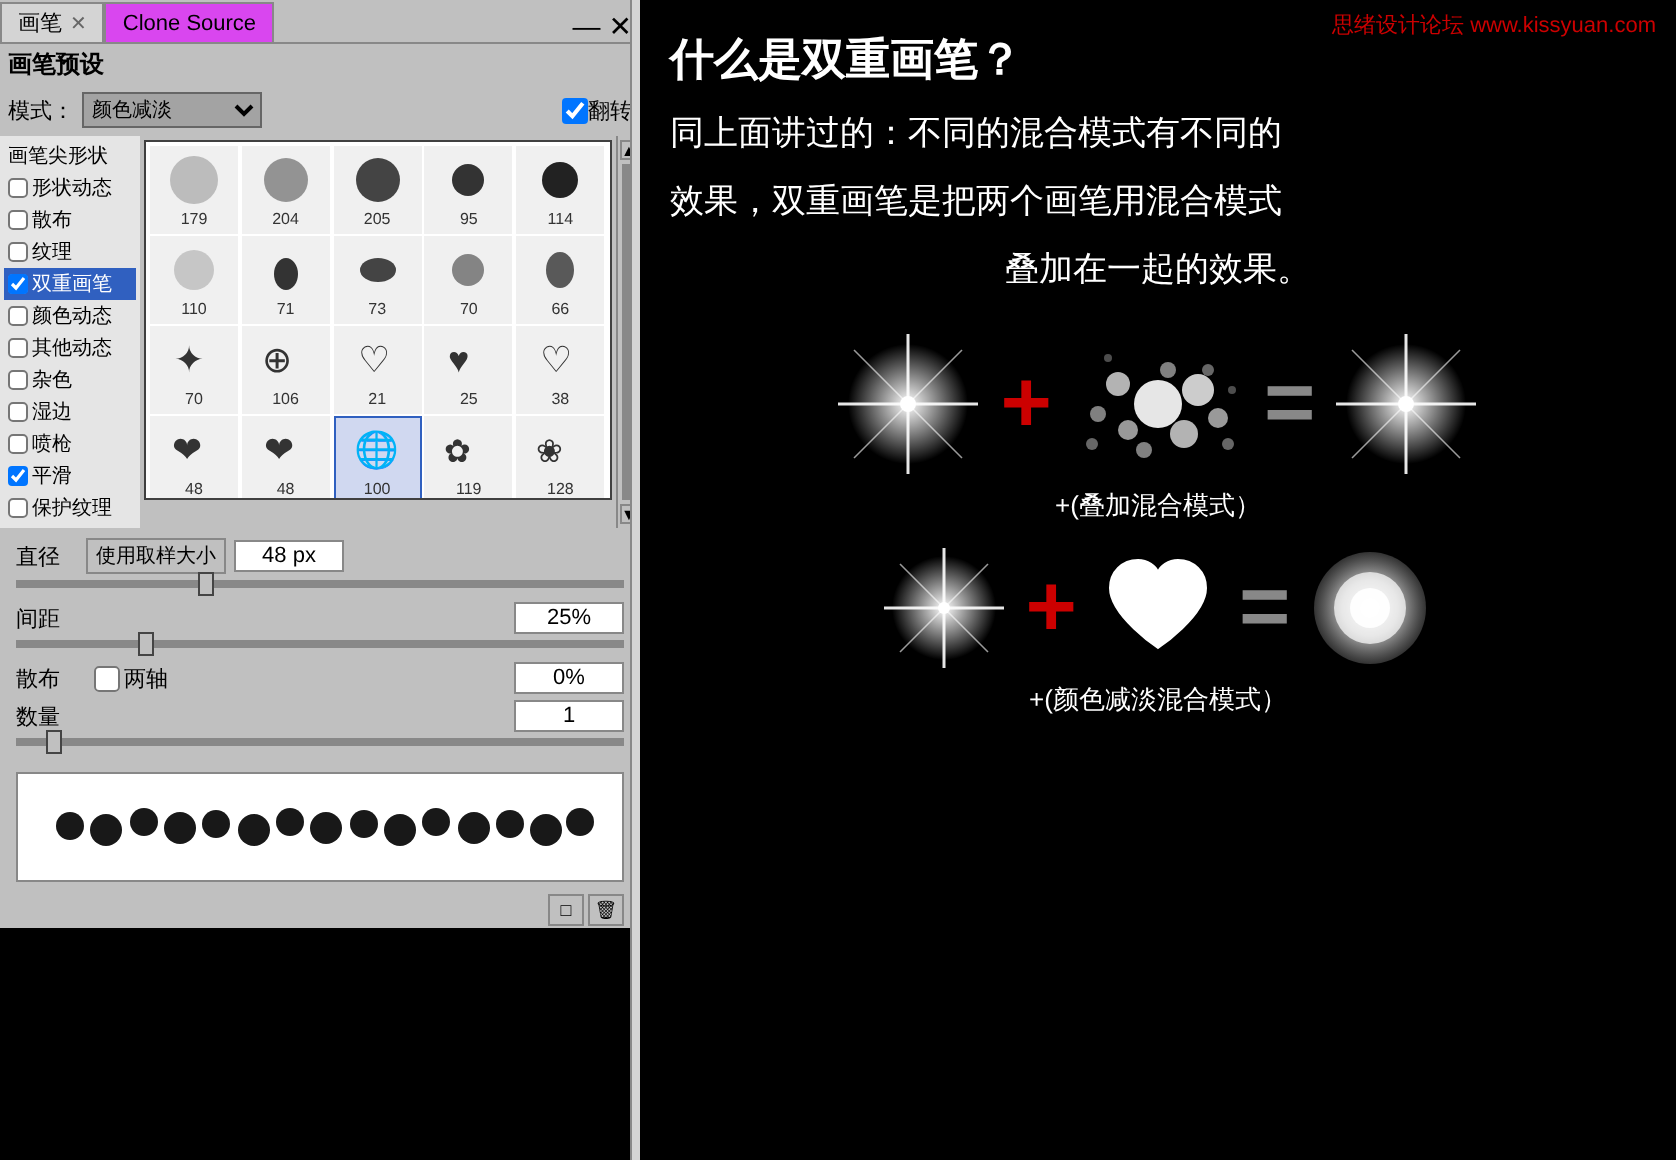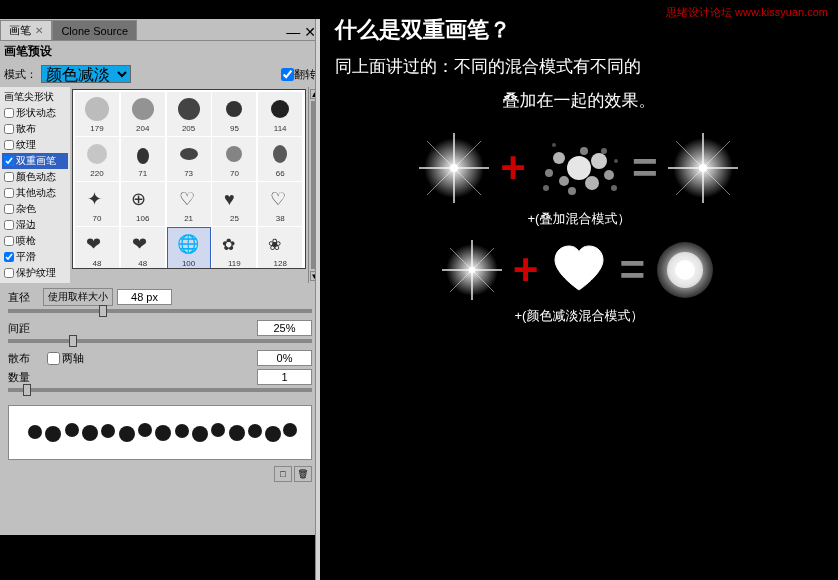--- a/index.html
+++ b/index.html
@@ -45,23 +45,22 @@
       line-height: 1.7;
       margin-bottom: 5px;
     }
 
     
     .left-panel {
       position: absolute;
       left: 0;
       top: 0;
       width: 320px;
-      height: 516px;
+      height: 464px;
       background: #c0c0c0;
-      margin-top: 19px;
     }
 
     
     .tab-bar {
       display: flex;
       background: #c0c0c0;
       border-bottom: 1px solid #888;
       height: 22px;
       align-items: flex-end;
     }
@@ -72,21 +71,21 @@
       background: #d4d4d4;
       border: 1px solid #888;
       border-bottom: none;
       cursor: pointer;
       height: 20px;
       display: flex;
       align-items: center;
     }
 
     .tab.active {
-      background: #737373;
+      background: #d946ef;
     }
 
     .tab-close {
       margin-left: 4px;
       font-size: 10px;
       color: #666;
     }
 
     .panel-title {
       font-size: 12px;
@@ -106,24 +105,23 @@
 
     .mode-label-text {
       font-size: 11px;
       color: #000;
       margin-right: 4px;
     }
 
     .mode-select {
       width: 90px;
       height: 18px;
-      font-size: 16px;
-      background: #0ea5e9;
+      font-size: 10px;
+      background: #a3a3a3;
       border: 1px solid #666;
-      font-family: Liberation Mono, monospace;
     }
 
     .flip-checkbox {
       margin-left: auto;
       display: flex;
       align-items: center;
       font-size: 11px;
     }
 
     
@@ -442,21 +440,21 @@
               </div>
             <span class="brush-num">114</span>
           </div>
 
           <div class="brush-item">
             <div class="brush-preview">
                 <svg width="28" height="28">
                   <circle cx="14" cy="14" r="10" fill="#888" opacity="0.4"></circle>
                 </svg>
               </div>
-            <span class="brush-num">220</span>
+            <span class="brush-num">110</span>
           </div>
           <div class="brush-item">
             <div class="brush-preview">
                 <svg width="28" height="28">
                   <ellipse cx="14" cy="16" rx="6" ry="8" fill="#333"></ellipse>
                 </svg>
               </div>
             <span class="brush-num">71</span>
           </div>
           <div class="brush-item">
@@ -668,20 +666,21 @@
   </div>
 </div>
 
 <div class="tutorial-area">
 
   <div class="top-bar">思绪设计论坛 www.kissyuan.com</div>
 
   <div class="title-text" style="">什么是双重画笔？</div>
 
   <div class="desc-text">同上面讲过的：不同的混合模式有不同的</div>
+  <div class="desc-text">效果，双重画笔是把两个画笔用混合模式</div>
   <div class="desc-text" style="text-align:center;">叠加在一起的效果。</div>
 
   <div style="display:flex; align-items:center; margin-top:15px; justify-content:center;">
 
     <svg width="75" height="75">
       <defs>
         <radialGradient id="glow1" cx="50%" cy="50%" r="50%">
           <stop offset="0%" stop-color="#ffffff" stop-opacity="1"></stop>
           <stop offset="40%" stop-color="#ffffff" stop-opacity="0.6"></stop>
           <stop offset="100%" stop-color="#ffffff" stop-opacity="0"></stop>

